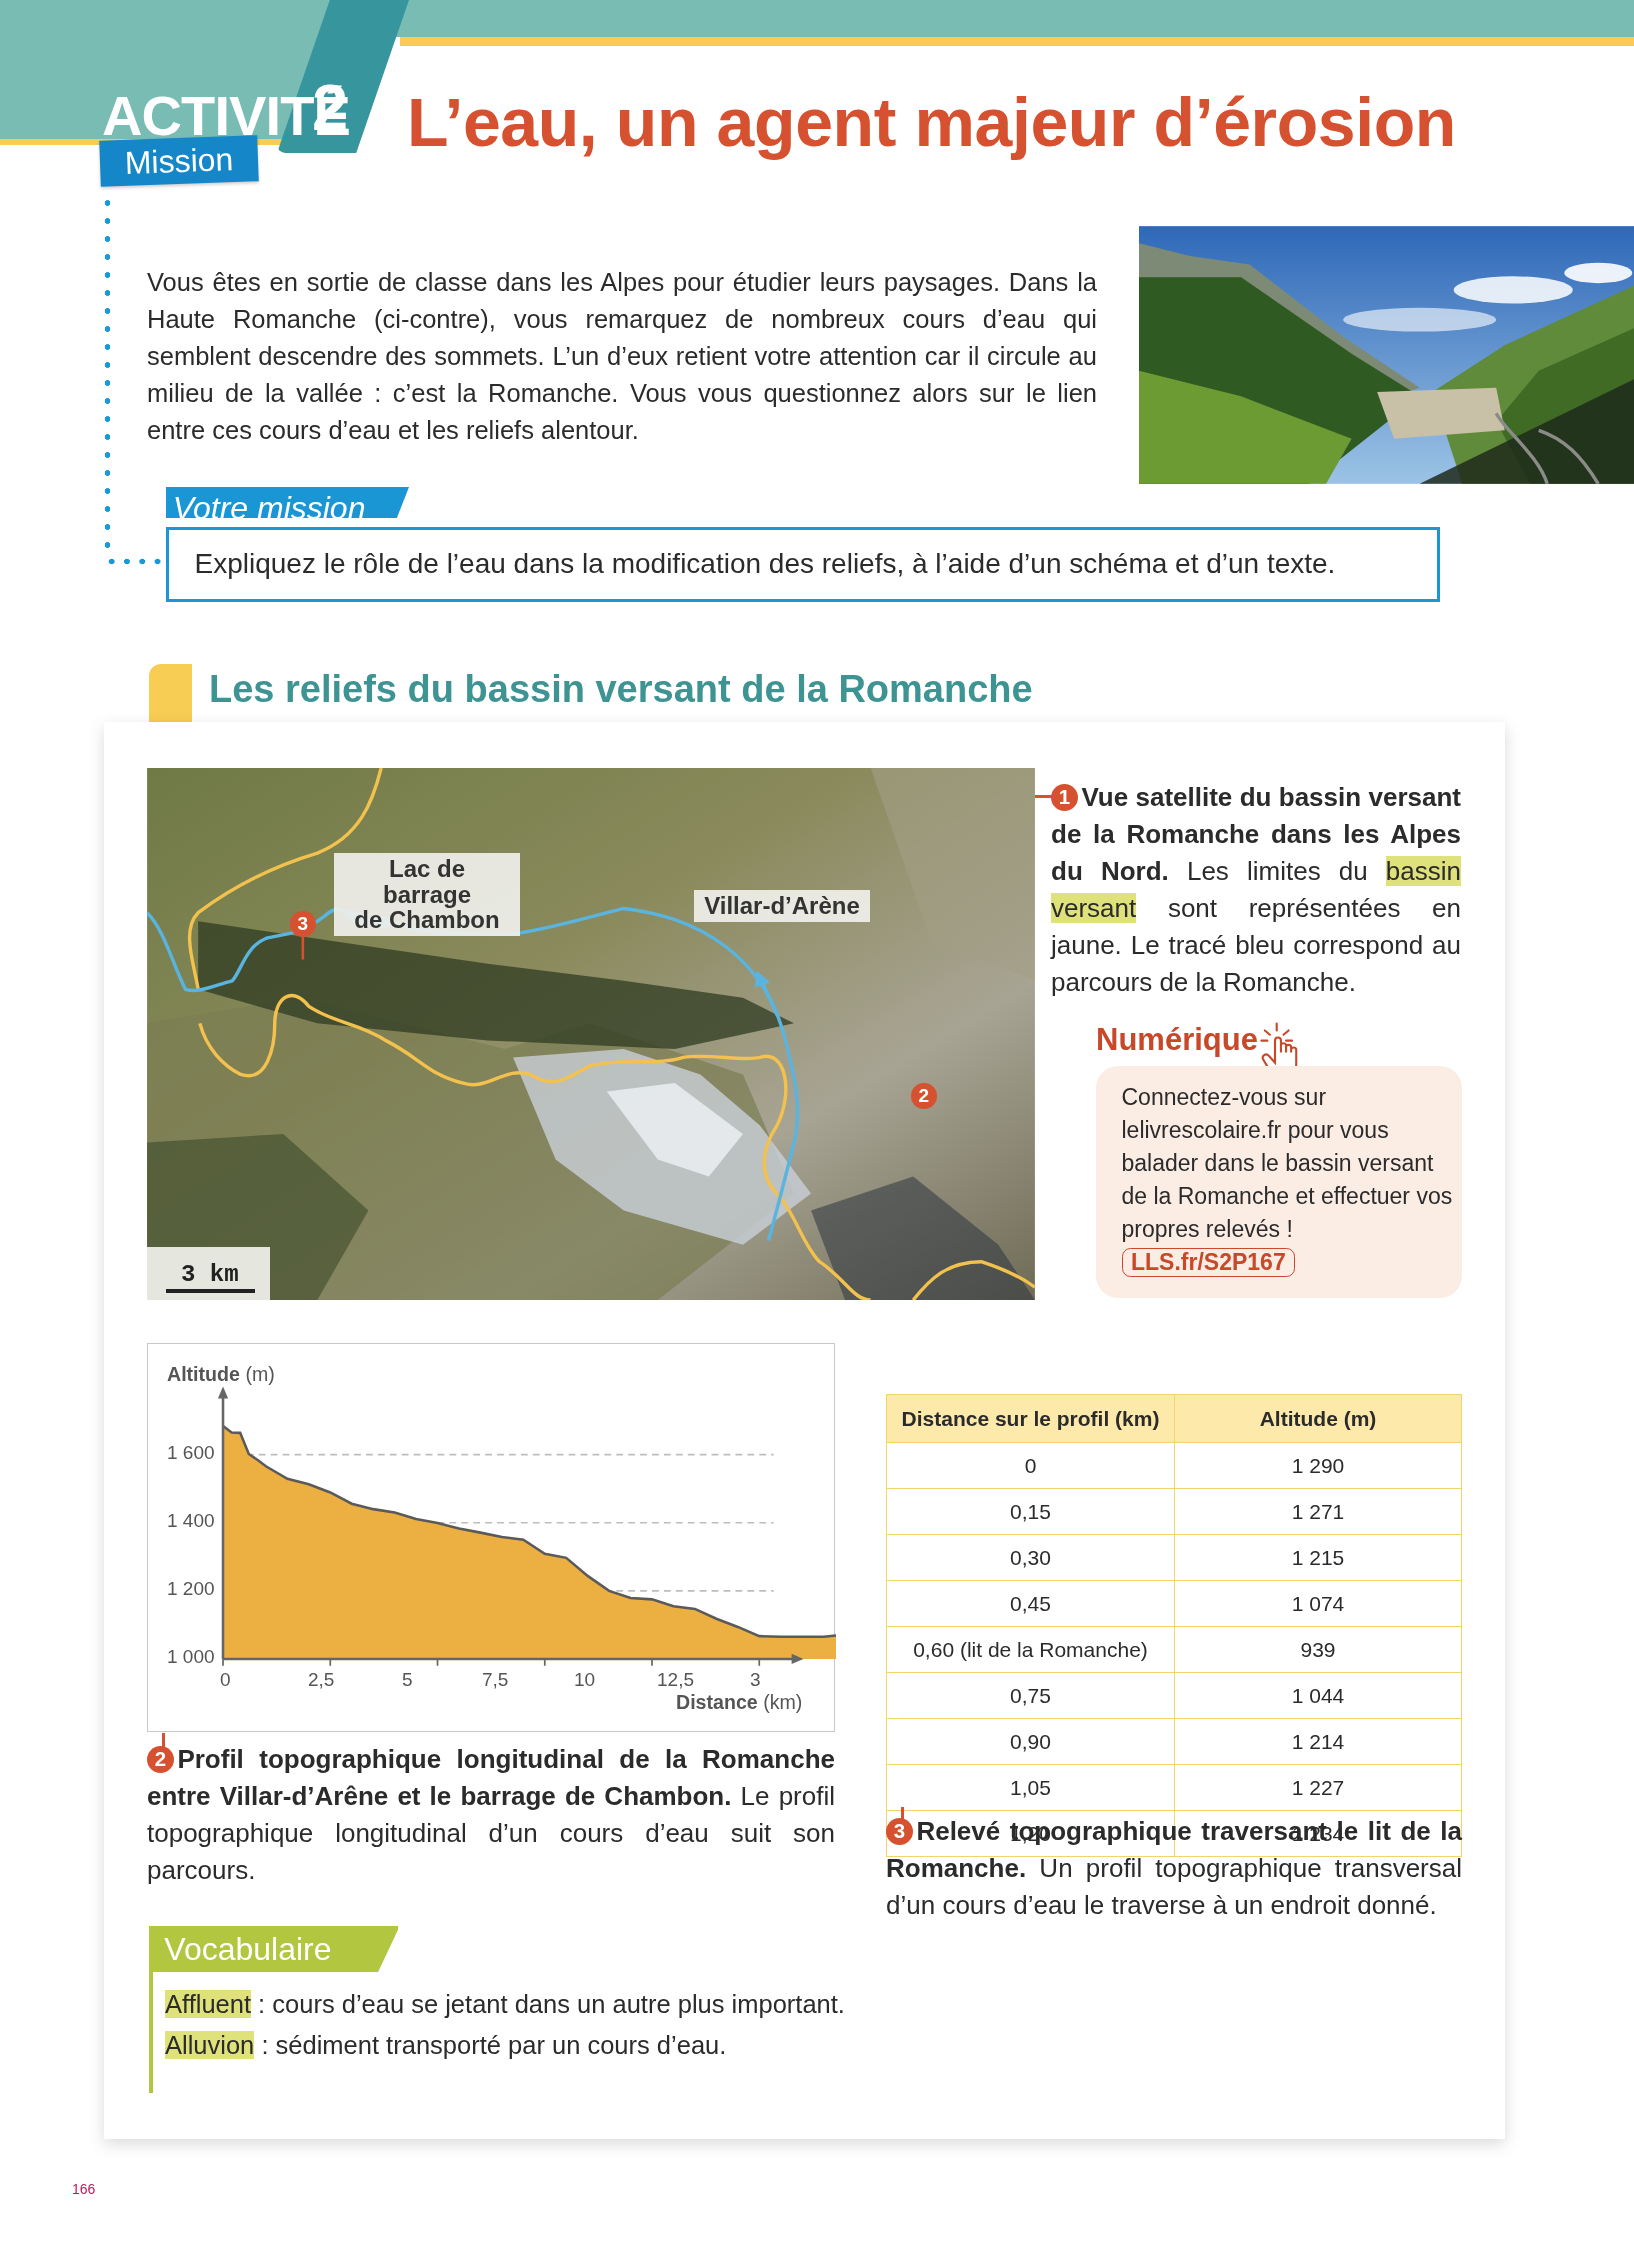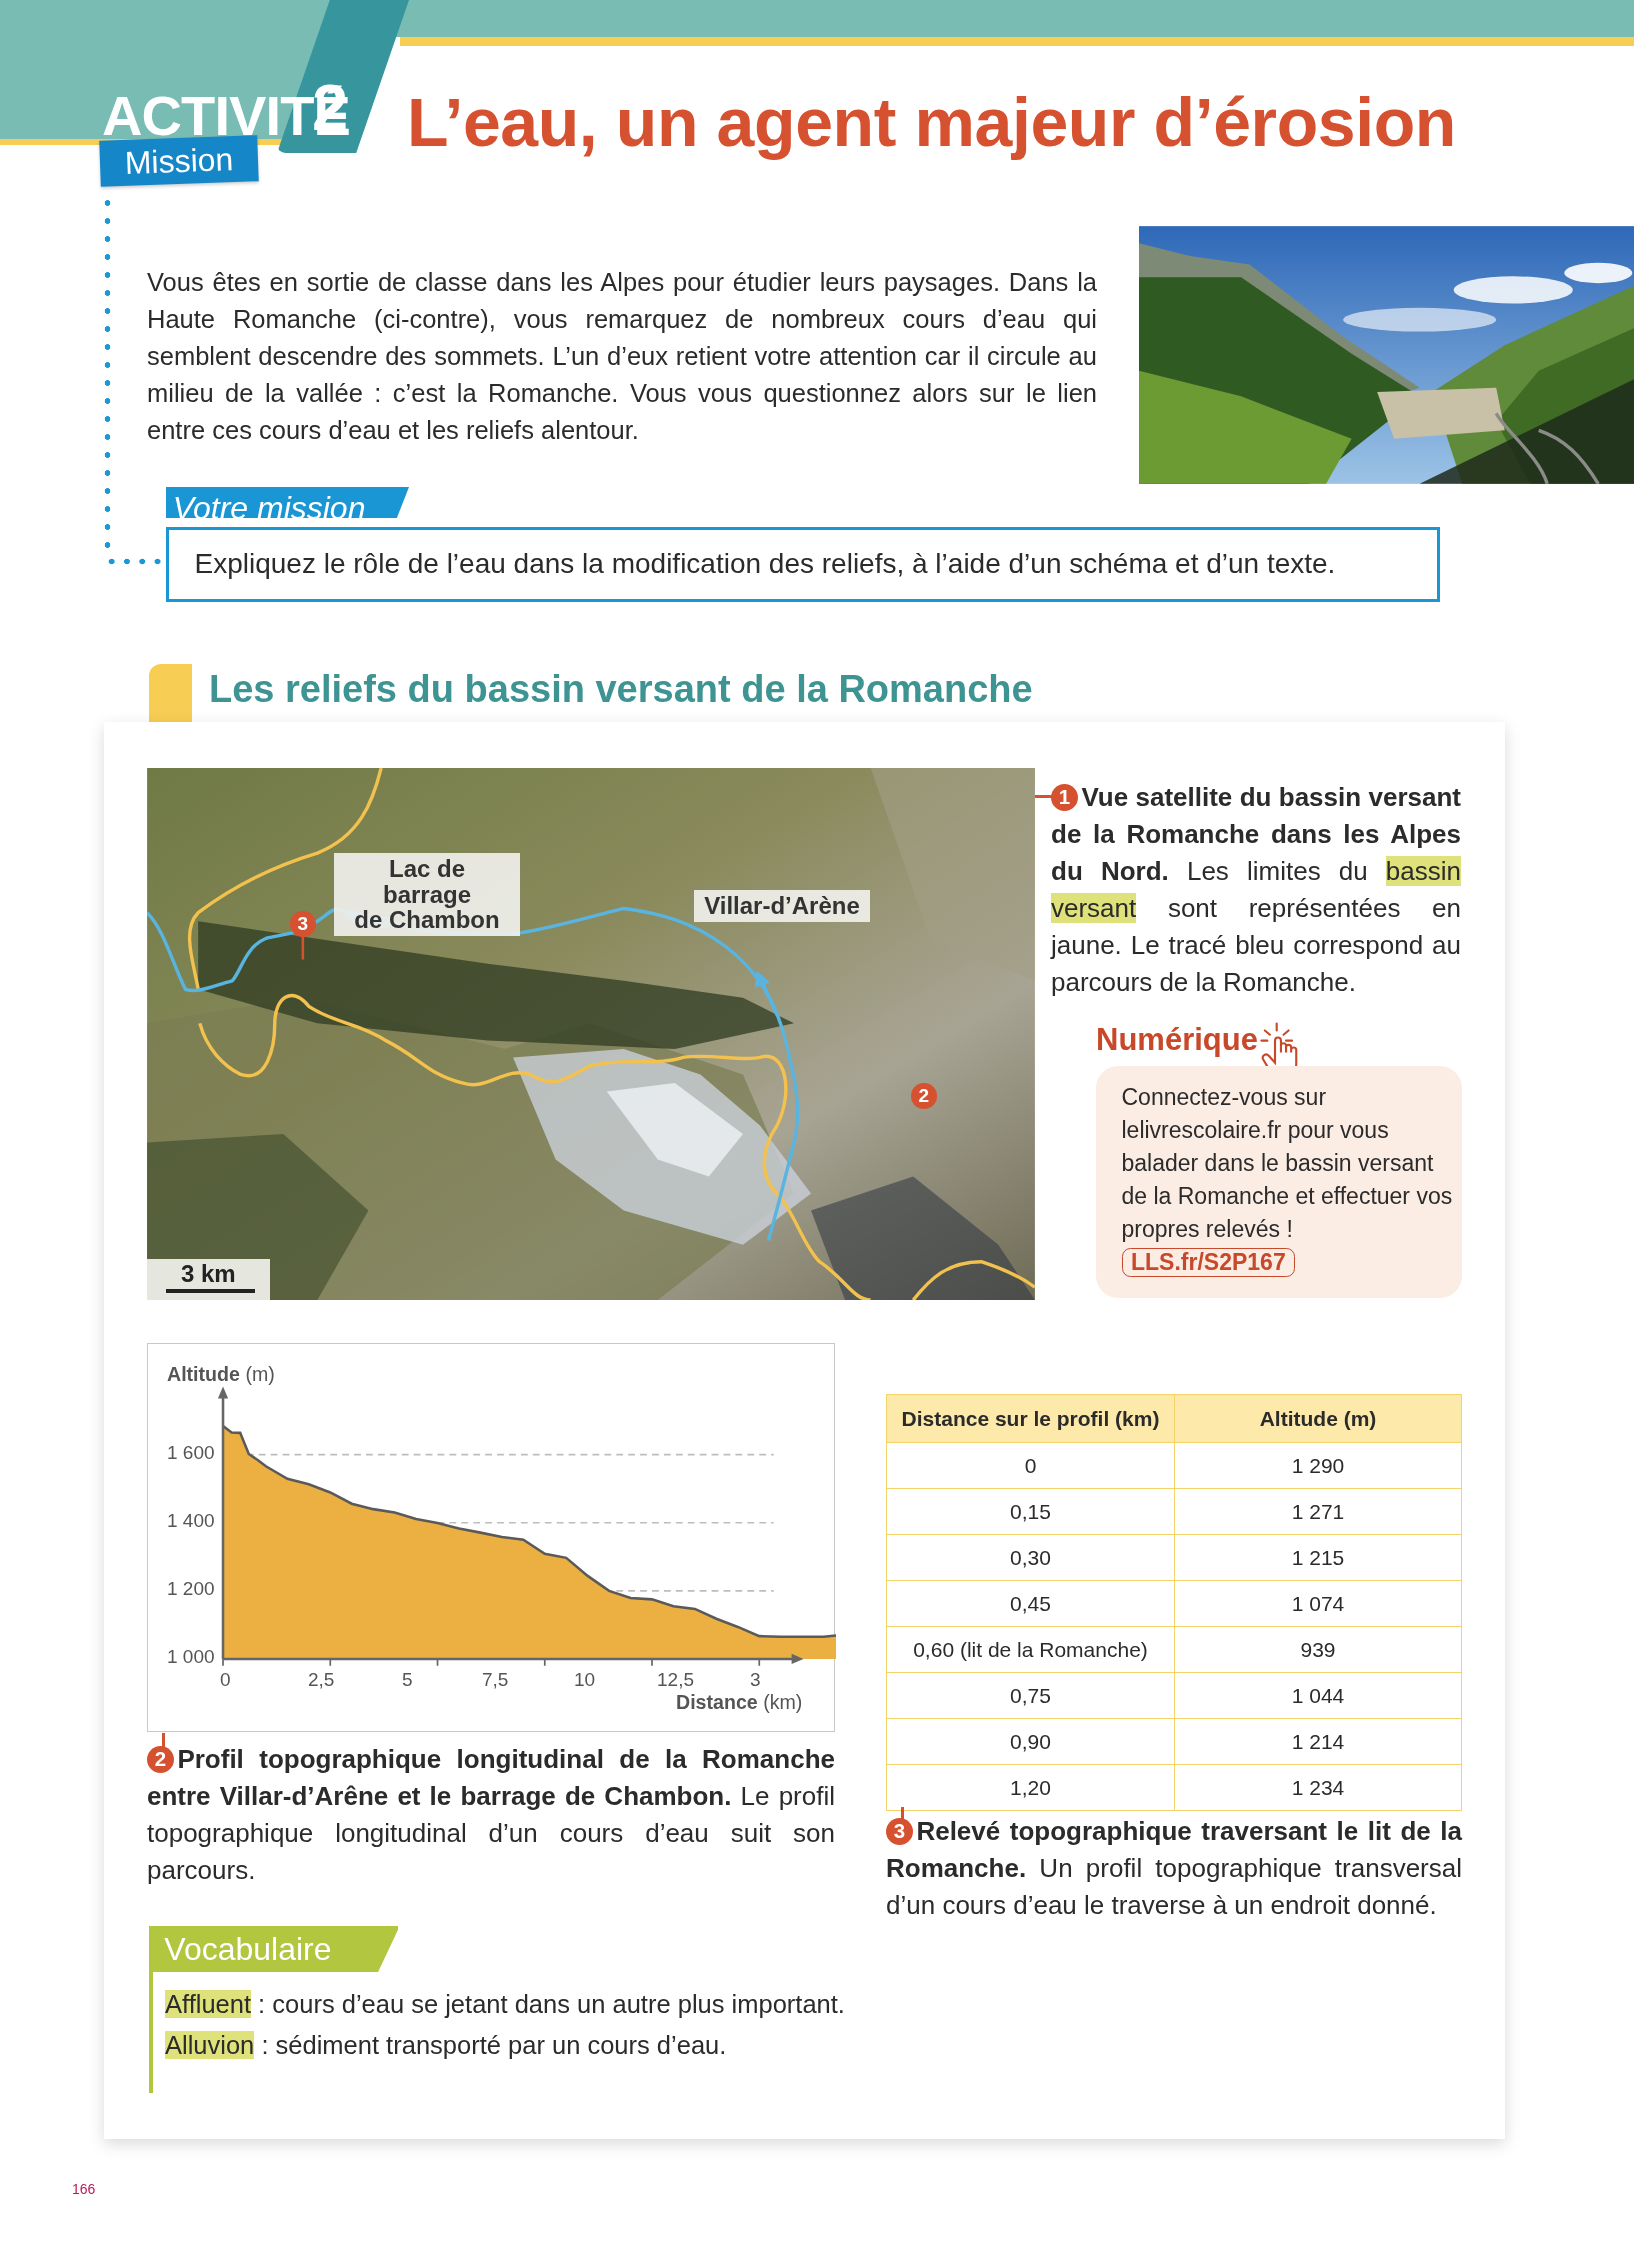--- a/index.html
+++ b/index.html
@@ -39,21 +39,21 @@
   
   .section-accent { left: 149px; top: 664px; width: 43px; height: 60px; background: #f8cd53; border-radius: 12px 0 0 0; }
   .section-title { left: 209px; top: 664px; font-size: 38px; font-weight: bold; color: #3e9393; line-height: 51px; }
 
   .card { left: 104px; top: 722px; width: 1401px; height: 1417px; background: #fff; box-shadow: 0 5.1px 15.3px rgba(0,0,0,0.15); }
 
   
   .map { left: 147px; top: 768px; width: 888px; height: 532px; overflow: hidden; }
   .map-label { position: absolute; background: rgba(240,240,236,0.92); color: #333; font-weight: bold; font-size: 24px; line-height: 25.5px; text-align: center; padding: 3.4px 10.2px; font-family: "Liberation Sans", sans-serif; }
   .marker { position: absolute; width: 25.5px; height: 25.5px; border-radius: 50%; background: #d6512f; color: #fff; font-size: 19px; font-weight: bold; line-height: 25.5px; text-align: center; }
-  .scale-box { position: absolute; left: 0; bottom: 0; width: 123px; height: 41px; background: rgba(245,245,240,0.9); }
+  .scale-box { position: absolute; left: 0; bottom: 0; width: 123px; height: 53px; background: rgba(245,245,240,0.9); font-family: Liberation Mono, monospace; }
   .scale-text { position: absolute; left: 34px; bottom: 12px; font-size: 24px; font-weight: bold; color: #222; }
   .scale-bar { position: absolute; left: 19px; bottom: 6.8px; width: 89px; height: 4.3px; background: #222; }
 
   
   .caption { font-size: 26px; line-height: 37px; color: #2b2b2b; }
   .caption b { color: #2b2b2b; }
   .num-dot { display: inline-block; width: 27px; height: 27px; border-radius: 50%; background: #d6512f; color: #fff; font-size: 20.4px; font-weight: bold;
     line-height: 27px; text-align: center; vertical-align: 1.7px; margin-right: 3.4px; }
   .hl { background: #dfe27a; text-align: right; }
   .cap1 { left: 1051px; top: 779px; width: 410px; text-align: justify; }
@@ -276,20 +276,24 @@
       </tr>
     <tr>
         <td>0,75</td>
         <td>1 044</td>
       </tr>
     <tr>
         <td>0,90</td>
         <td>1 214</td>
       </tr>
     <tr>
+        <td>1,05</td>
+        <td>1 227</td>
+      </tr>
+    <tr>
         <td>1,20</td>
         <td>1 234</td>
       </tr>
   </tbody>
 </table>
 
 <div class="abs cap3-line"></div>
 <p class="abs caption cap3">
   <span class="num-dot">3</span><b>Relevé topographique traversant le lit de la Romanche.</b><span> Un profil topographique transversal d’un cours d’eau le traverse à un endroit donné.</span>
 </p>

